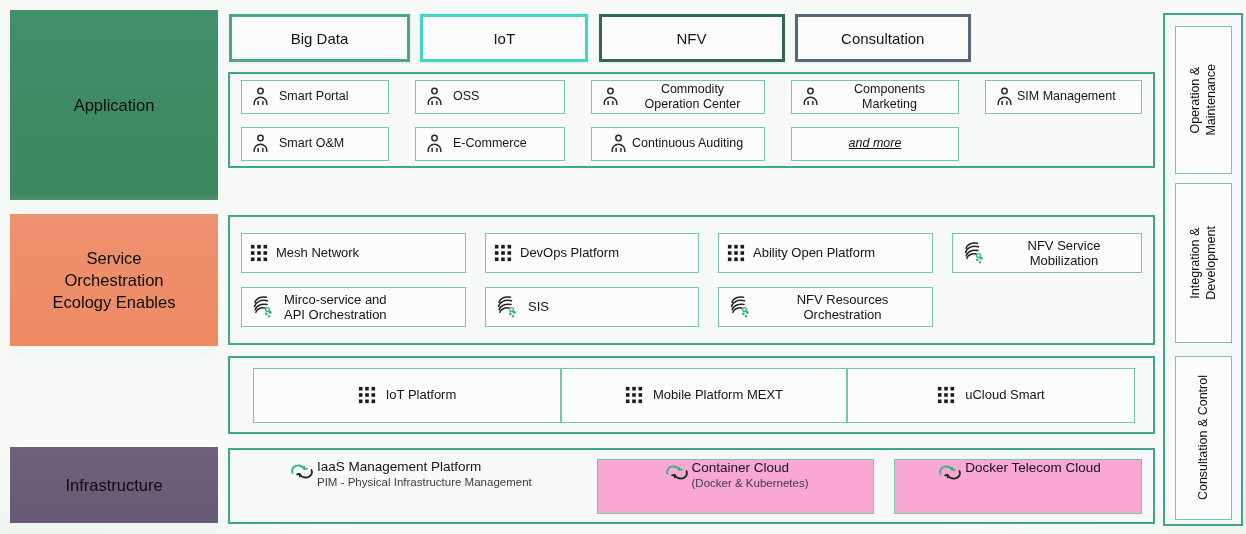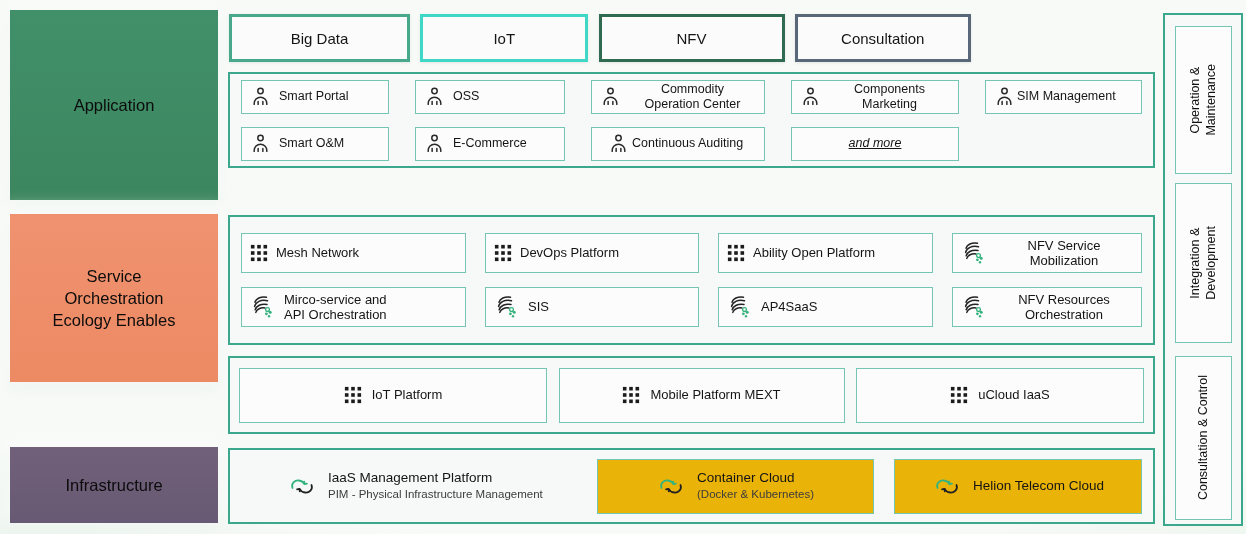--- a/index.html
+++ b/index.html
@@ -13,21 +13,21 @@
 
   
   .left-block{
     position:absolute;left:10px;width:208px;
     display:flex;align-items:center;justify-content:center;text-align:center;
     font-size:16.5px;line-height:1.35;color:#0c0c0c;
     white-space:pre-line;
     box-shadow:0 0 16px 5px rgba(255,255,255,.85), 0 4px 14px rgba(120,180,140,.25);
   }
   .lb-app   {top:10px;height:190px;background:linear-gradient(180deg,#41906a,#3c865f);}
-  .lb-svc   {top:214px;height:168px;background:linear-gradient(180deg,#f09270,#ec8a63);text-align:center;}
+  .lb-svc   {top:214px;height:132px;background:linear-gradient(180deg,#f09270,#ec8a63);text-align:center;}
   .lb-sys   {top:357px;height:74px;background:linear-gradient(180deg,#74907f,#6a8779);}
   .lb-infra {top:447px;height:76px;background:linear-gradient(180deg,#716079,#685a74);}
 
   
   .tabs-row{
     position:absolute;left:229px;top:14px;width:922px;height:48px;
     display:grid;grid-template-columns:181px 168px 186px 176px 170px;
     justify-content:space-between;
   }
   .tab{
@@ -70,35 +70,35 @@
   
   .svc-grid{
     position:absolute;inset:0;padding:16px 11px;
     display:grid;grid-template-columns:225px 214px 215px 190px;
     grid-auto-rows:40px;row-gap:14px;justify-content:space-between;align-content:center;
   }
   .svc-grid .item{font-size:13px;}
 
   
   .sys-grid{
-    position:absolute;inset:0;padding:0 9px;
+    position:absolute;inset:0;padding:0 23px;
     display:grid;grid-template-columns:308px 286px 288px;grid-auto-rows:55px;
     justify-content:space-between;align-content:center;
   }
   .sys-grid .item{font-size:13px;justify-content:center;gap:10px;}
 
   
   .infra-grid{
     position:absolute;inset:0;padding:0 11px;
     display:grid;grid-template-columns:335px 277px 248px;grid-auto-rows:55px;
     justify-content:space-between;align-content:center;
   }
-  .infra-cell{box-sizing:border-box;display:flex;align-items:center;gap:11px;}
+  .infra-cell{box-sizing:border-box;display:flex;align-items:flex-start;}
   .infra-plain{padding-left:46px;}
-  .infra-boxed{border:1.5px solid #74c6b2;background:#eab308;justify-content:center;padding:0 8px;}
+  .infra-boxed{border:1.5px solid #74c6b2;background:#f9a8d4;justify-content:center;padding:0 8px;}
   .infra-title{font-size:13.5px;line-height:1.25;}
   .infra-sub{font-size:11.5px;color:#3c3c3c;line-height:1.25;}
 
   
   .right-rail{
     position:absolute;left:1163px;top:13px;width:80px;height:513px;box-sizing:border-box;
     border:2px solid #3ba78c;background:#f7f9f8;
   }
   .rail-box{
     position:absolute;left:10px;width:57px;box-sizing:border-box;
@@ -301,33 +301,20 @@
         <svg class="ico ico-swirl" viewBox="0 0 26 26" fill="none" stroke="#222" stroke-width="1.5" stroke-linecap="round">
             <path d="M16.5 3.2C10.5 2.2 6 4.8 5 8.2"></path>
             <path d="M17.5 6.8C10.8 5.2 5.6 8.2 4.6 12.4"></path>
             <path d="M17 10.4C11 9.4 6.2 11.8 5.2 15.8"></path>
             <path d="M15 14C10.6 13.3 6.8 15.2 5.8 18.4"></path>
             <circle cx="17.5" cy="15.5" r="1.9" stroke="#35b37e" stroke-width="1.3"></circle>
             <circle cx="20.2" cy="18.3" r="1.5" fill="#35b37e" stroke="none"></circle>
             <circle cx="16.4" cy="19.8" r="1.4" fill="#35b37e" stroke="none"></circle>
             <circle cx="19" cy="22.3" r="1.2" fill="#35b37e" stroke="none"></circle>
           </svg>
-        <span class="label">AP4SaaS</span>
-      </div>
-      <div class="item">
-        <svg class="ico ico-swirl" viewBox="0 0 26 26" fill="none" stroke="#222" stroke-width="1.5" stroke-linecap="round">
-            <path d="M16.5 3.2C10.5 2.2 6 4.8 5 8.2"></path>
-            <path d="M17.5 6.8C10.8 5.2 5.6 8.2 4.6 12.4"></path>
-            <path d="M17 10.4C11 9.4 6.2 11.8 5.2 15.8"></path>
-            <path d="M15 14C10.6 13.3 6.8 15.2 5.8 18.4"></path>
-            <circle cx="17.5" cy="15.5" r="1.9" stroke="#35b37e" stroke-width="1.3"></circle>
-            <circle cx="20.2" cy="18.3" r="1.5" fill="#35b37e" stroke="none"></circle>
-            <circle cx="16.4" cy="19.8" r="1.4" fill="#35b37e" stroke="none"></circle>
-            <circle cx="19" cy="22.3" r="1.2" fill="#35b37e" stroke="none"></circle>
-          </svg>
         <span class="label label-center">NFV Resources
 Orchestration</span>
       </div>
     </div>
   </div>
 
   <div class="container c-sys">
     <div class="sys-grid">
       <div class="item">
         <svg class="ico ico-grid" viewBox="0 0 20 20" fill="#1c1c1c">
@@ -362,21 +349,21 @@
             <rect x="1" y="1" width="4" height="4"></rect>
             <rect x="8" y="1" width="4" height="4"></rect>
             <rect x="15" y="1" width="4" height="4"></rect>
             <rect x="1" y="8" width="4" height="4"></rect>
             <rect x="8" y="8" width="4" height="4"></rect>
             <rect x="15" y="8" width="4" height="4"></rect>
             <rect x="1" y="15" width="4" height="4"></rect>
             <rect x="8" y="15" width="4" height="4"></rect>
             <rect x="15" y="15" width="4" height="4"></rect>
           </svg>
-        <span class="label">uCloud IaaS</span>
+        <span class="label">uCloud Smart</span>
       </div>
     </div>
   </div>
 
   <div class="container c-infra">
     <div class="infra-grid">
       <div class="infra-cell infra-plain">
         <svg class="ico ico-cloud" viewBox="0 0 30 24" fill="none" stroke-linecap="round">
             <path d="M5.5 13.5C3.8 9 7.8 5.6 11.8 6c2.6.3 4.7 1.6 5.7 3.6" stroke="#35b37e" stroke-width="1.8"></path>
             <path d="M17.5 9.6l2.4-.5M17.5 9.6l-.3-2.4" stroke="#35b37e" stroke-width="1.8"></path>
@@ -400,21 +387,21 @@
           <span class="infra-sub" style="display:block;">(Docker &amp; Kubernetes)</span>
         </span>
       </div>
       <div class="infra-cell infra-boxed">
         <svg class="ico ico-cloud" viewBox="0 0 30 24" fill="none" stroke-linecap="round">
             <path d="M5.5 13.5C3.8 9 7.8 5.6 11.8 6c2.6.3 4.7 1.6 5.7 3.6" stroke="#35b37e" stroke-width="1.8"></path>
             <path d="M17.5 9.6l2.4-.5M17.5 9.6l-.3-2.4" stroke="#35b37e" stroke-width="1.8"></path>
             <path d="M24.5 10.5c1.7 4.5-2.3 7.9-6.3 7.5-2.6-.3-4.7-1.6-5.7-3.6" stroke="#222" stroke-width="1.8"></path>
             <path d="M12.5 14.4l-2.4.5M12.5 14.4l.3 2.4" stroke="#222" stroke-width="1.8"></path>
           </svg>
-        <span class="infra-title">Helion Telecom Cloud</span>
+        <span class="infra-title">Docker Telecom Cloud</span>
       </div>
     </div>
   </div>
 
   <div class="right-rail">
     <div class="rail-box rb-1">
       <span class="vtext">Operation &amp;
 Maintenance</span>
     </div>
     <div class="rail-box rb-2">

